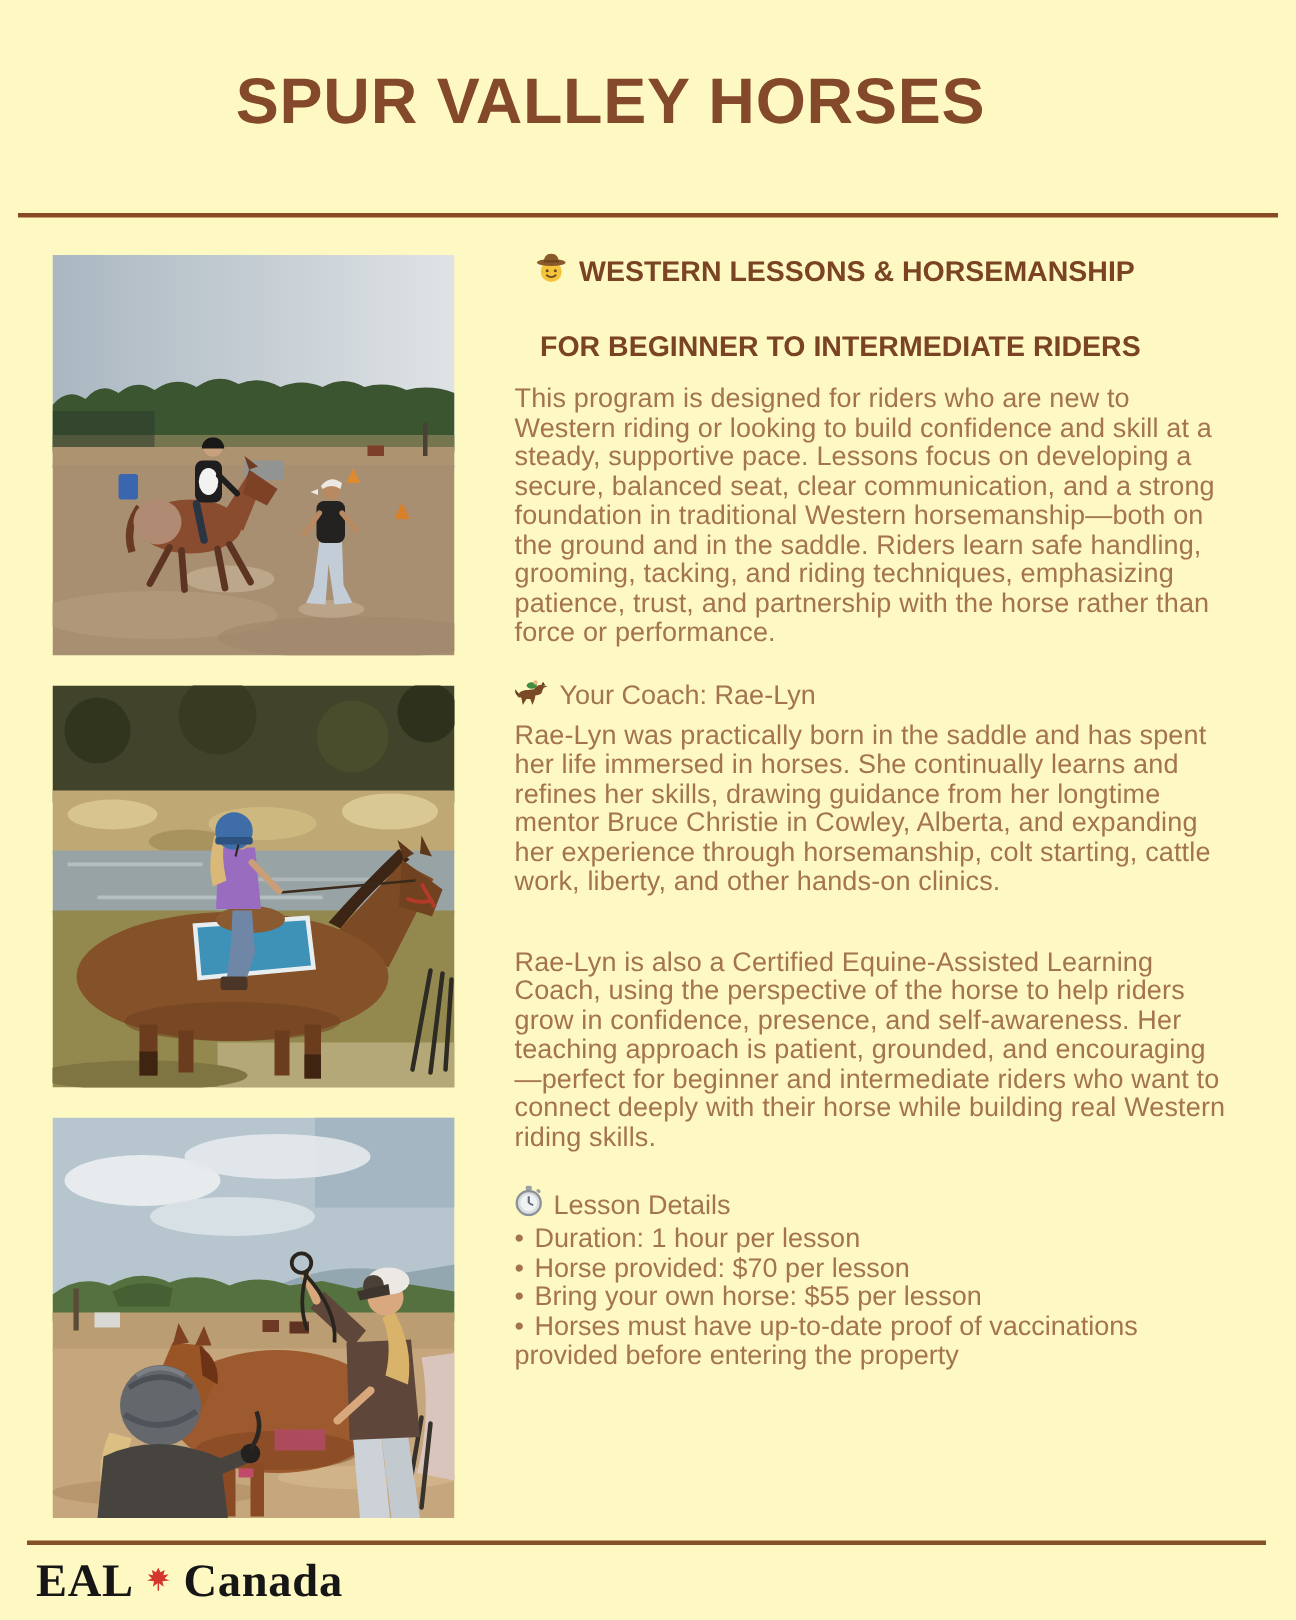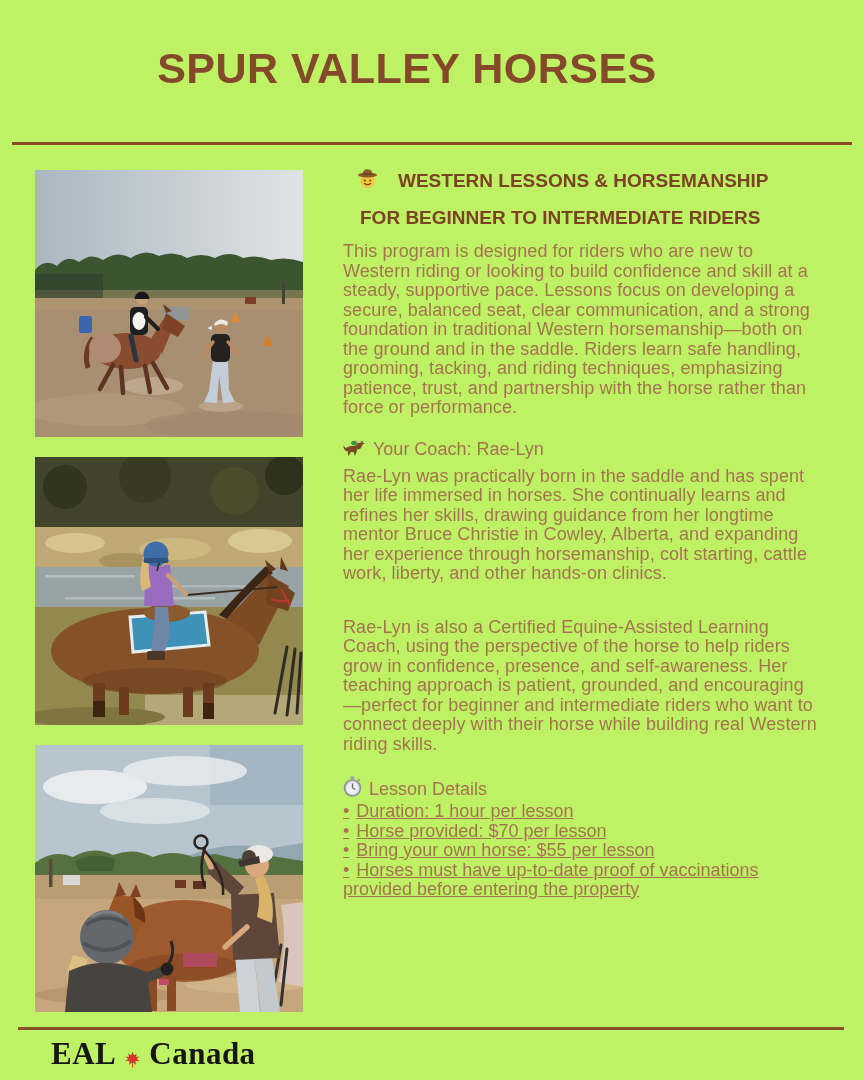--- a/index.html
+++ b/index.html
@@ -1,19 +1,19 @@
 <!DOCTYPE html>
 <html><head>
 <meta charset="utf-8">
 <style>
   * { margin:0; padding:0; box-sizing:border-box; }
   html,body { background:#ffffff; }
   .page {
     position:relative; width:864px; height:1080px;
-    background:#bef264; overflow:hidden;
+    background:#fef9c3; overflow:hidden;
     font-family:"Liberation Sans", sans-serif;
   }
   .page-title {
     position:absolute; top:44px; left:0; width:814px;
     text-align:center; font-size:43px; font-weight:bold;
     color:#83492a; letter-spacing:0.5px;
   }
   .divider-top {
     position:absolute; top:142px; left:12px; width:840px; height:3px;
     background:#8a4a26;
@@ -21,46 +21,46 @@
   .divider-bottom {
     position:absolute; top:1027px; left:18px; width:826px; height:3px;
     background:#855228;
   }
   .photo-col { position:absolute; left:35px; top:170px; width:268px; }
   .photo { display:block; width:268px; margin-bottom:20px; }
   .photo svg { display:block; }
 
   .content { position:absolute; left:343px; top:168px; width:488px; }
   .h-line {
-    display:flex; align-items:center; gap:20px;
+    display:flex; align-items:center; gap:8px;
     font-size:19px; font-weight:bold; color:#7a4323;
     line-height:22px; margin-left:14px;
   }
-  .h-line.second { margin-top:13px; margin-left:17px; }
+  .h-line.second { margin-top:26px; margin-left:17px; }
   .body-text {
     font-size:18px; line-height:19.5px; color:#a3744f;
     letter-spacing:0.1px; width:478px;
   }
   .intro { margin-top:13px; }
   .coach-line {
     display:flex; align-items:flex-start; gap:7px; margin-top:20px;
     font-size:18px; color:#a3744f; line-height:22px;
   }
   .para { margin-top:5px; }
   .para2 { margin-top:34px; }
   .lesson-head {
     display:flex; align-items:center; gap:7px; margin-top:22px;
     font-size:18px; color:#a3744f; line-height:22px;
   }
-  .bullet-line { font-size:18px; line-height:19.5px; color:#a3744f; width:478px;text-decoration:underline; }
+  .bullet-line { font-size:18px; line-height:19.5px; color:#a3744f; width:478px; }
   .bullet-line .dot { margin-right:7px; }
 
   .footer {
-    position:absolute; left:51px; top:1036px;
-    display:flex; align-items:flex-end;
+    position:absolute; left:24px; top:1036px;
+    display:flex; align-items:center;
     font-family:"Liberation Serif", serif; color:#161616;
   }
   .footer .brand { font-size:31px; font-weight:600; letter-spacing:0.5px; }
   .footer .leaf { margin:2px 9px 0 9px; }
   .icon { flex:0 0 auto; display:inline-block; }
 </style>
 </head>
 <body>
 
 <div class="page">

